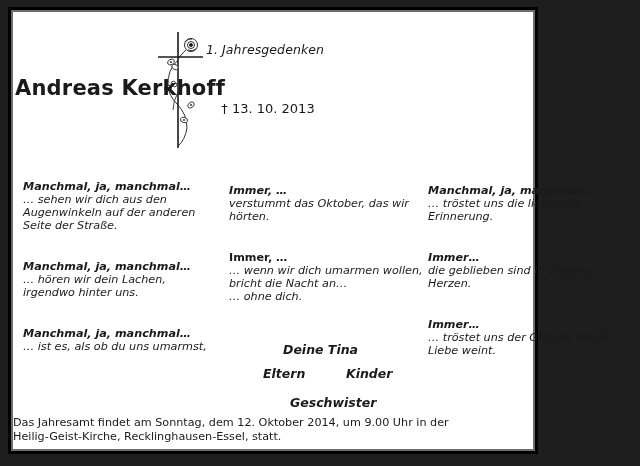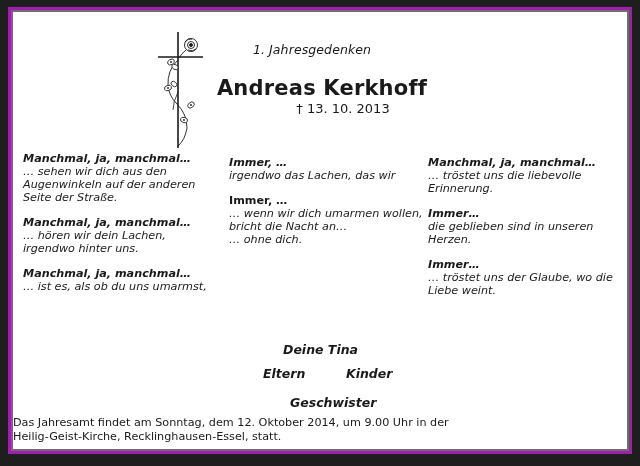--- a/index.html
+++ b/index.html
@@ -12,23 +12,23 @@
       height: 466px;
       position: relative;
       overflow: hidden;
       font-family: "DejaVu Sans", sans-serif;
       color: #1a1a1a;
     }
     .frame-outer {
       position: absolute;
       left: 8px;
       top: 7px;
-      width: 624px;
+      width: 530px;
       height: 447px;
-      background: #a21caf;
+      background: #000000;
       text-decoration: underline;
     }
     .frame-inner {
       position: absolute;
       left: 3px;
       top: 3px;
       right: 3px;
       bottom: 3px;
       border: 2px solid #6e6e6e;
       background: #ffffff;
@@ -50,47 +50,46 @@
       font-style: italic;
       font-size: 12.5px;
       font-family: "DejaVu Sans", sans-serif;
       letter-spacing: 0.1px;
     }
     .name {
       position: absolute;
       width: 100%;
       left: 2px;
       top: 64px;
-      text-align: center;
+      text-align: left;
       font-weight: bold;
       font-size: 21px;
       font-family: "DejaVu Sans", sans-serif;
       letter-spacing: 0.2px;
     }
     .death-date {
       position: absolute;
       width: 100%;
       left: -5px;
       top: 89px;
       text-align: center;
       font-size: 13px;
       font-family: "DejaVu Sans", sans-serif;
-      margin-left: 28px;
     }
     .col {
       position: absolute;
       font-style: italic;
       font-size: 11.2px;
       line-height: 13px;
       font-family: "DejaVu Sans", sans-serif;
     }
     .col-left { left: 10px; top: 140px; width: 200px; }
     .col-mid { left: 216px; top: 144px; width: 200px; }
     .col-right { left: 415px; top: 144px; width: 200px; }
-    .stanza { margin-bottom: 12px; }
+    .stanza { margin-bottom: 12px; margin-top: 28px; }
     .stanza .head {
       font-weight: bold;
       display: block;
     }
     .stanza .head.upright {
       font-style: normal;
     }
     .stanza .line { display: block; }
     .signatures {
       position: absolute;
@@ -193,21 +192,22 @@
       </div>
       <div class="stanza">
         <span class="head">Manchmal, ja, manchmal…</span>
         <span class="line">… ist es, als ob du uns umarmst,</span>
       </div>
     </div>
 
     <div class="col col-mid">
       <div class="stanza">
         <span class="head">Immer, …</span>
-        <span class="line">irgendwo das Lachen, das wir</span>
+        <span class="line">verstummt das Oktober, das wir</span>
+        <span class="line">hörten.</span>
       </div>
       <div class="stanza">
         <span class="head upright">Immer, …</span>
         <span class="line">… wenn wir dich umarmen wollen,</span>
         <span class="line">bricht die Nacht an…</span>
         <span class="line">… ohne dich.</span>
       </div>
     </div>
 
     <div class="col col-right">

